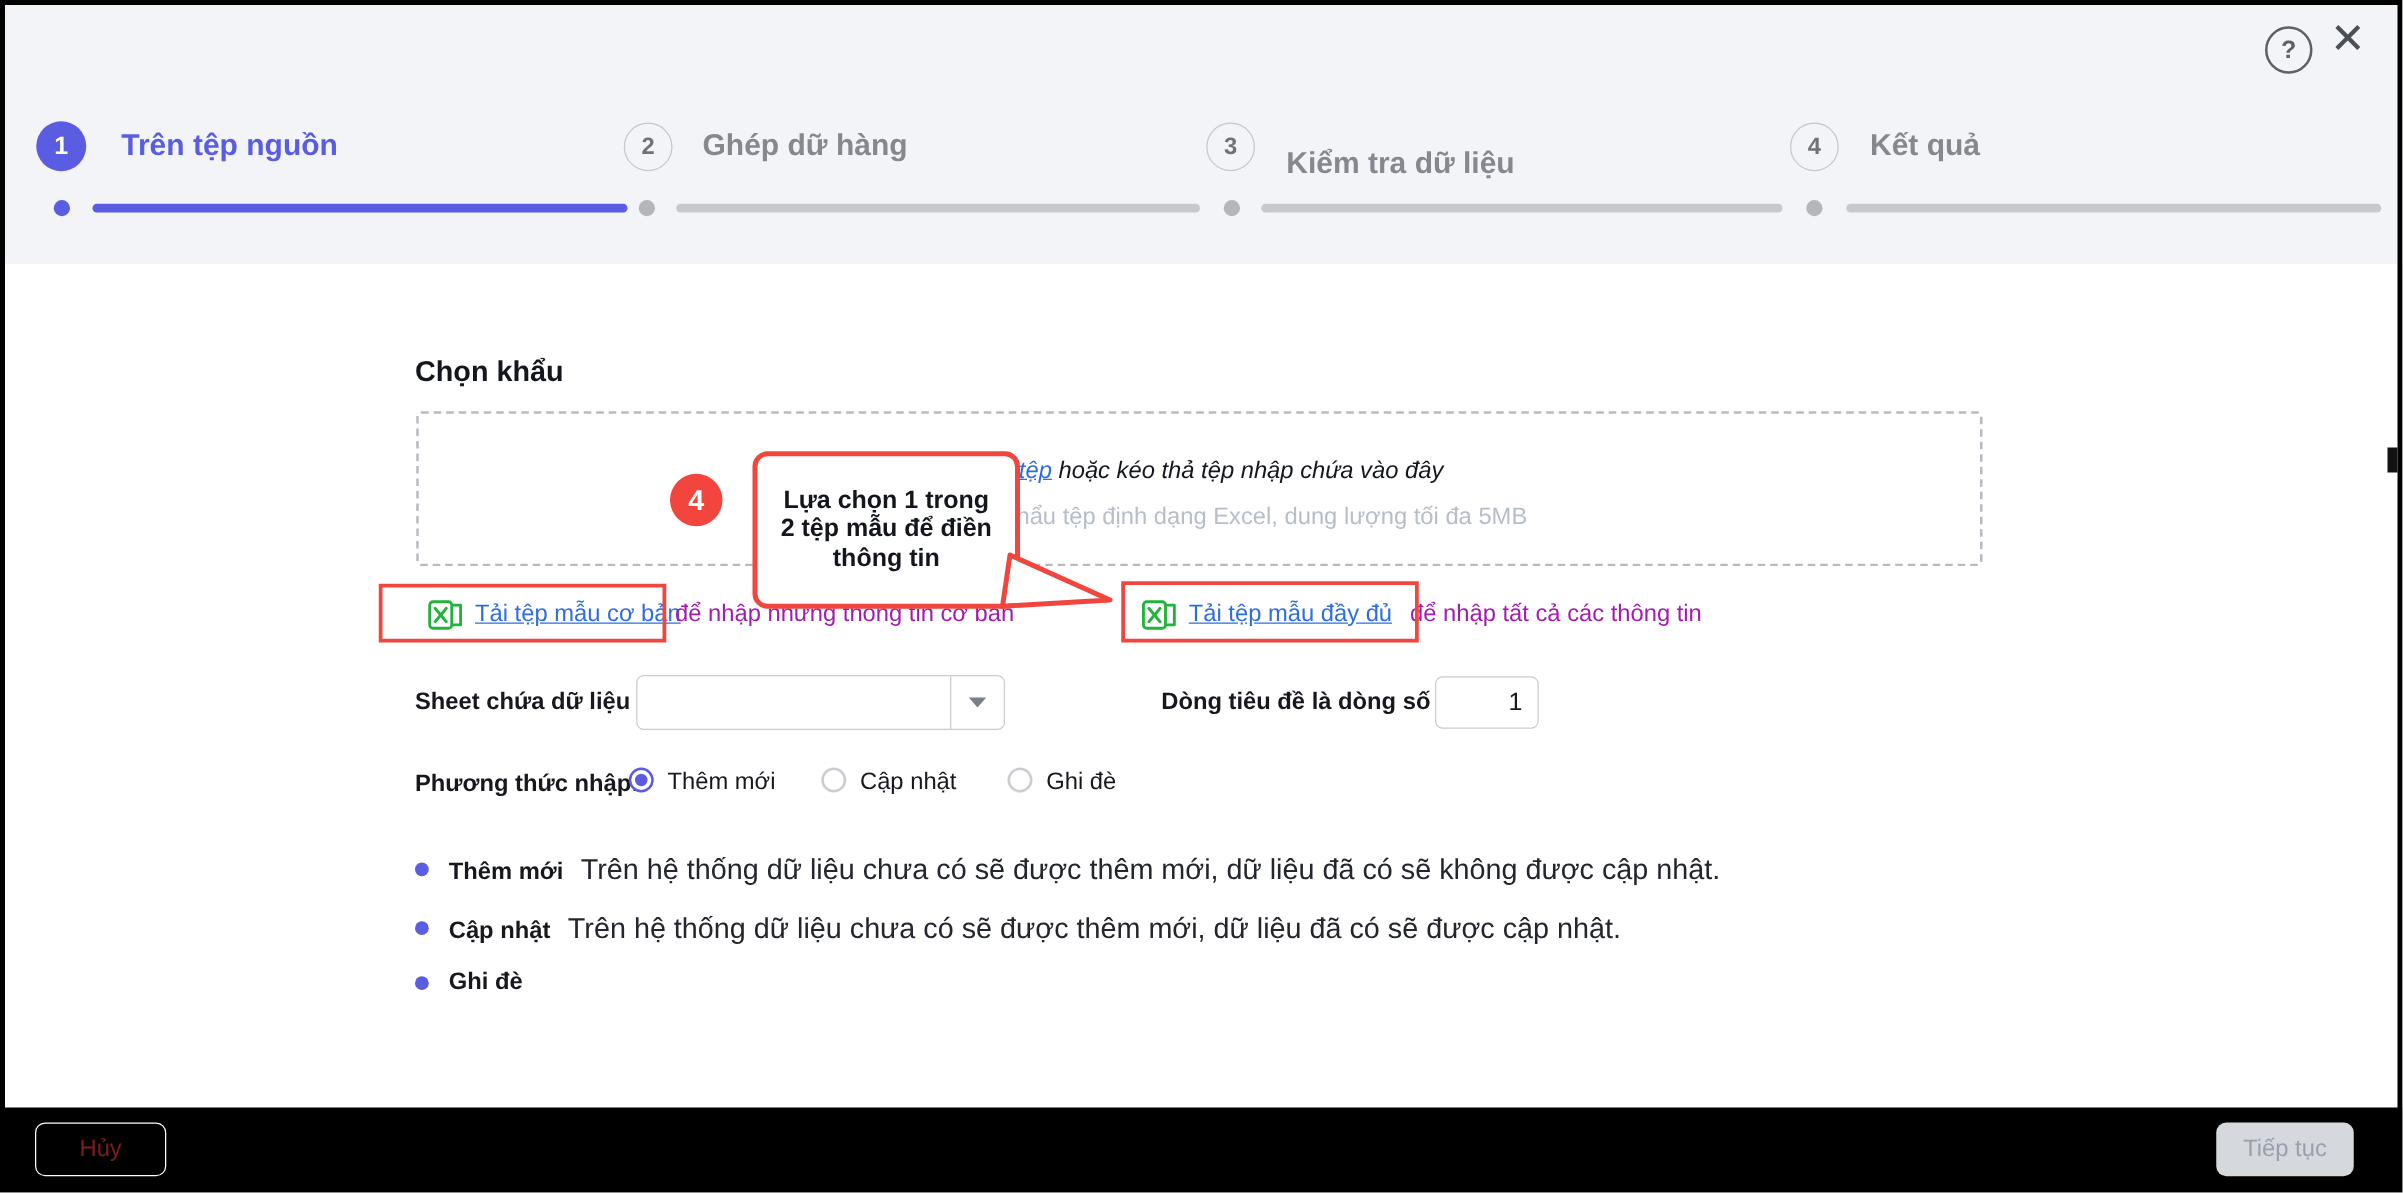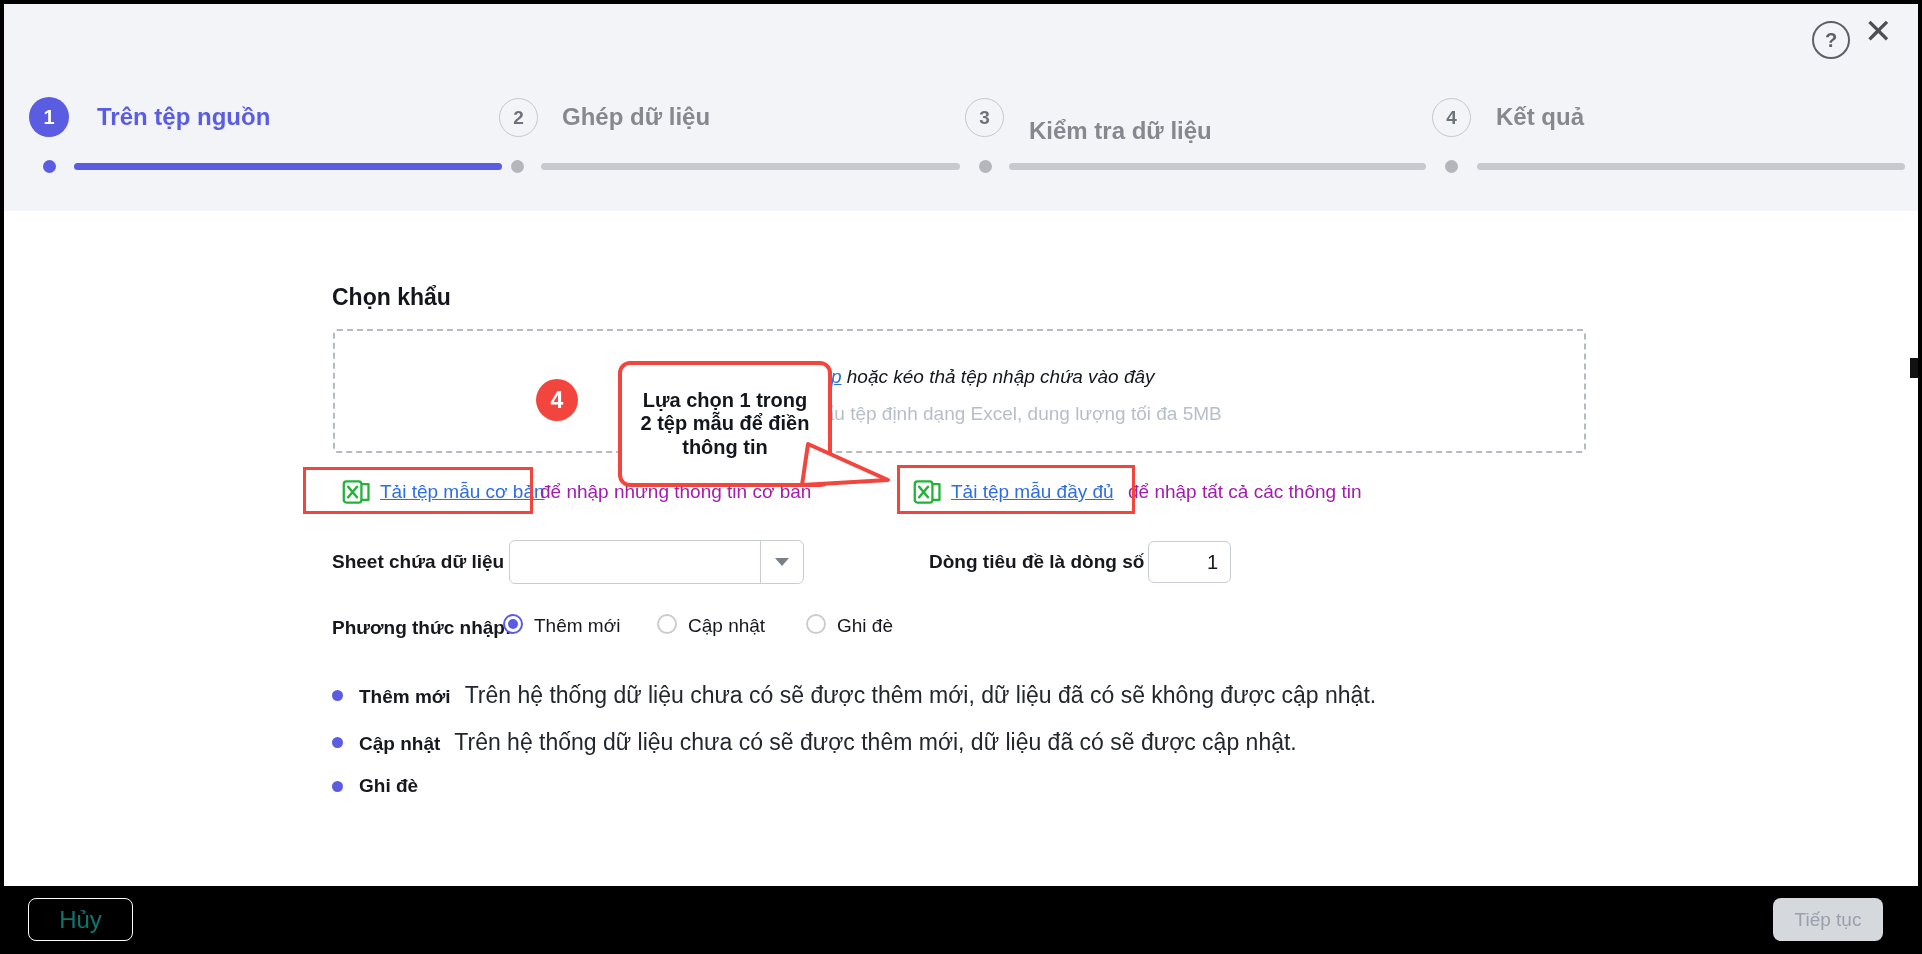--- a/index.html
+++ b/index.html
@@ -32,21 +32,21 @@
   .section-heading{position:absolute;left:332px;top:284px;font-size:23px;font-weight:bold;color:#13161c;}
   .dropzone{position:absolute;left:333px;top:329px;width:1253px;height:124px;border:2px dashed #b6bac1;border-radius:4px;box-sizing:border-box;}
   .dz-line{position:absolute;left:333px;width:1253px;text-align:center;}
   .dz-line1{top:366px;font-size:19px;font-style:italic;color:#13161c;}
   .dz-link{color:#2e6ee0;text-decoration:underline;cursor:pointer;}
   .dz-line2{top:403px;font-size:19px;color:#b7bec9;}
   
   .badge4{position:absolute;left:536px;top:379px;width:42px;height:42px;border-radius:50%;background:#f2453d;color:#fff;
     font-size:23px;font-weight:bold;display:flex;align-items:center;justify-content:center;z-index:22;}
   .callout{position:absolute;left:602px;top:361px;width:214px;height:126px;background:#fff;border:4px solid #f2453d;border-radius:12px;
-    box-sizing:border-box;display:flex;align-items:center;justify-content:center;z-index:22;margin-left:16px;}
+    box-sizing:border-box;display:flex;align-items:center;justify-content:center;z-index:22;}
   .callout-text{width:178px;text-align:center;font-size:20px;font-weight:bold;color:#13161c;line-height:1.18;}
   .callout-tail{position:absolute;left:798px;top:441px;z-index:23;}
   .red-outline{position:absolute;border:3px solid #f2453d;box-sizing:border-box;z-index:21;background:transparent;}
   .red-outline.left{left:303px;top:467px;width:230px;height:47px;}
   .red-outline.right{left:897px;top:465px;width:238px;height:49px;}
   
   .tpl-icon{position:absolute;top:477px;width:30px;height:30px;}
   .tpl-link{position:absolute;top:481px;font-size:19px;color:#2e6ee0;text-decoration:underline;cursor:pointer;}
   .tpl-desc{position:absolute;top:481px;font-size:19px;color:#a21caf;}
   
@@ -64,21 +64,21 @@
   .radio.idle{border:2px solid #c9ccd1;}
   .radio-label{position:absolute;font-size:19px;color:#16181d;}
   
   .note{position:absolute;left:332px;display:flex;align-items:baseline;}
   .note-dot{width:11px;height:11px;border-radius:50%;background:#5a5ce2;margin-right:16px;align-self:center;flex:none;}
   .note-term{font-size:19px;font-weight:bold;color:#16181d;margin-right:14px;white-space:nowrap;}
   .note-desc{font-size:23px;color:#23262c;white-space:nowrap;}
   
   .footer{position:absolute;left:0;right:0;bottom:0;height:68px;background:#000;z-index:50;}
   .btn-cancel{position:absolute;left:28px;top:898px;width:105px;height:43px;border:1.5px solid #fff;border-radius:8px;background:transparent;
-    color:#0f766e;font-size:24px;display:flex;align-items:center;justify-content:center;z-index:55;cursor:pointer;box-sizing:border-box;}
+    color:#7f1d1d;font-size:19px;display:flex;align-items:center;justify-content:center;z-index:55;cursor:pointer;box-sizing:border-box;}
   .btn-continue{position:absolute;left:1773px;top:898px;width:110px;height:43px;border:none;border-radius:8px;background:#d5d8dd;
     color:#98a0ac;font-size:19px;display:flex;align-items:center;justify-content:center;z-index:55;box-sizing:border-box;}
   .scroll-thumb{position:absolute;left:1910px;top:358px;width:8px;height:20px;background:#111;z-index:61;}
 </style>
 </head>
 <body>
 
 <div class="page">
 
   <div class="header">
@@ -87,21 +87,21 @@
       </div>
     <div class="close-btn"><span>✕</span></div>
 
     <div class="step-circle active" style="left:29px;top:97px;">
         <span>1</span>
       </div>
     <div class="step-label active" style="left:97px;top:103px;">Trên tệp nguồn</div>
     <div class="step-circle idle" style="left:499px;top:98px;">
         <span>2</span>
       </div>
-    <div class="step-label idle" style="left:562px;top:103px;">Ghép dữ liệu</div>
+    <div class="step-label idle" style="left:562px;top:103px;">Ghép dữ hàng</div>
     <div class="step-circle idle" style="left:965px;top:98px;">
         <span>3</span>
       </div>
     <div class="step-label idle" style="left:1029px;top:117px;">Kiểm tra dữ liệu</div>
     <div class="step-circle idle" style="left:1432px;top:98px;">
         <span>4</span>
       </div>
     <div class="step-label idle" style="left:1496px;top:103px;">Kết quả</div>
 
     <div class="pdot active" style="left:43px;"></div>

